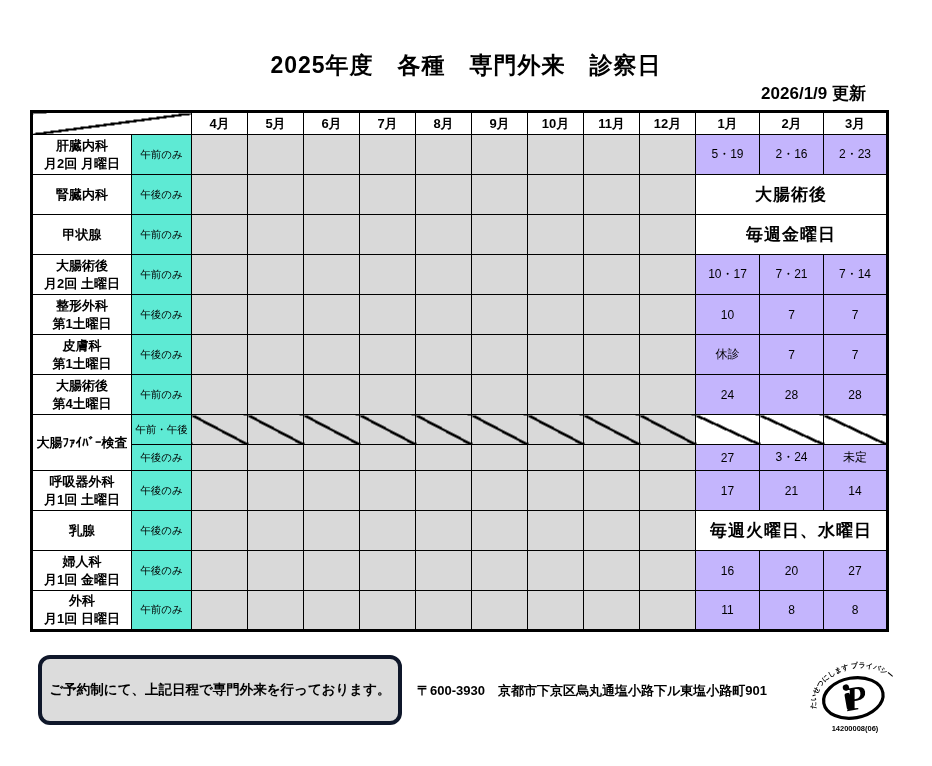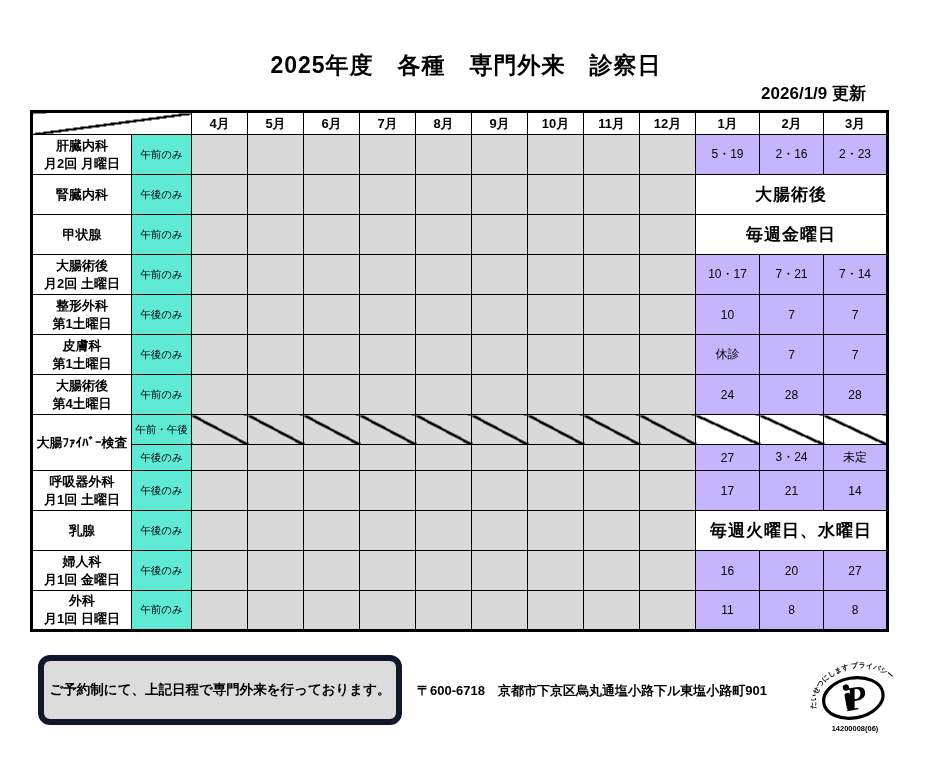--- a/index.html
+++ b/index.html
@@ -34,21 +34,21 @@
   td.weekly { font-size: 17px; font-weight: 600; background: #fff; letter-spacing: 1px; }
   td.bl, th.bl { border-left: 3px solid #000; }
   td.diag { background-image:
       linear-gradient(to top right, transparent calc(50% - 1.3px), #000 calc(50% - 1.3px),
                       #000 calc(50% + 1.3px), transparent calc(50% + 1.3px));
       background-color: #fff; }
   td.diag.gray { background-color: #d9d9d9; }
   td.dotted-b { border-bottom: 2px dotted #000; }
 
   .notes-box { position: absolute; left: 38px; top: 655px; width: 364px; height: 70px;
-               background: #dcdcdc; border: 6px solid #0f172a; border-radius: 12px;
+               background: #dcdcdc; border: 4px solid #0f172a; border-radius: 12px;
                display: flex; flex-direction: column; justify-content: center;
                align-items: center; gap: 6px; }
   .note1 { font-size: 13.5px; font-weight: bold; }
   .note2 { font-size: 12.5px; font-weight: bold; }
 
   .address { position: absolute; left: 417px; top: 682px; font-size: 13px; font-weight: 600;
              line-height: 1.45; }
   .address .addr2 { padding-left: 87px; }
 
   .pmark { position: absolute; left: 803px; top: 660px; width: 100px; height: 74px; }
@@ -332,21 +332,21 @@
       <td class="val">8</td>
     </tr>
   </tbody>
     </table>
 
   <div class="notes-box">
     <div class="note1">ご予約制にて、上記日程で専門外来を行っております。</div>
   </div>
 
   <div class="address">
-    <div class="addr1">〒600-6718　京都市下京区烏丸通塩小路下ル東塩小路町901</div>
+    <div class="addr1">〒600-3930　京都市下京区烏丸通塩小路下ル東塩小路町901</div>
   </div>
 
   <svg class="pmark" viewBox="0 0 100 74">
     <defs>
       <path id="arcpath" d="M 12 46 A 42 32 0 0 1 92 28" fill="none"></path>
     </defs>
     <g transform="rotate(-10 50 36)">
       <ellipse cx="50" cy="38" rx="30" ry="20" fill="none" stroke="#000" stroke-width="3.2"></ellipse>
       <text font-size="7" font-weight="bold" font-family="Liberation Sans, sans-serif">
         <textPath href="#arcpath" startOffset="4">たいせつにします プライバシー</textPath>

